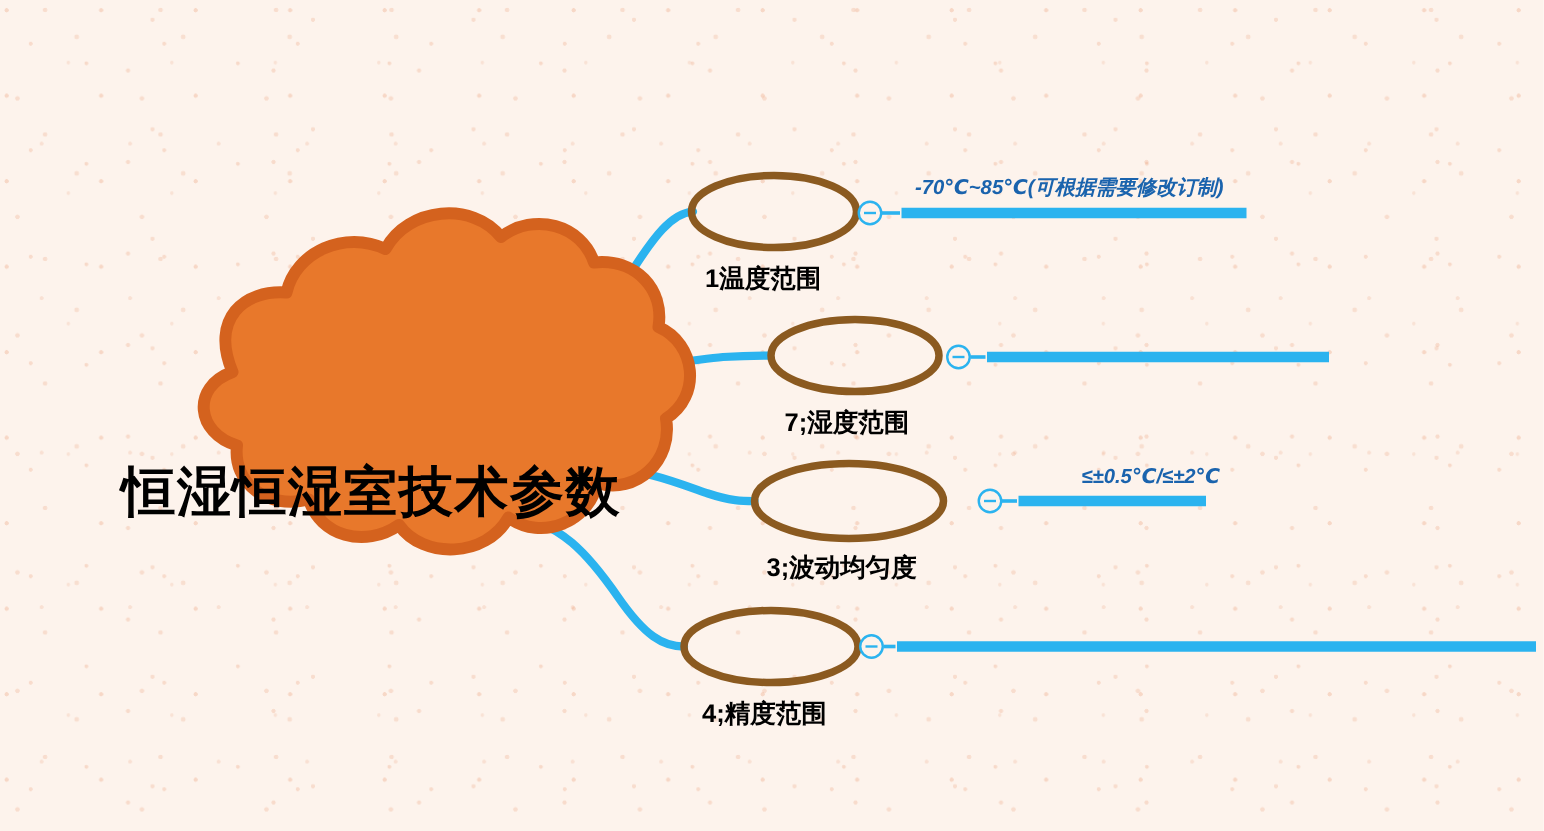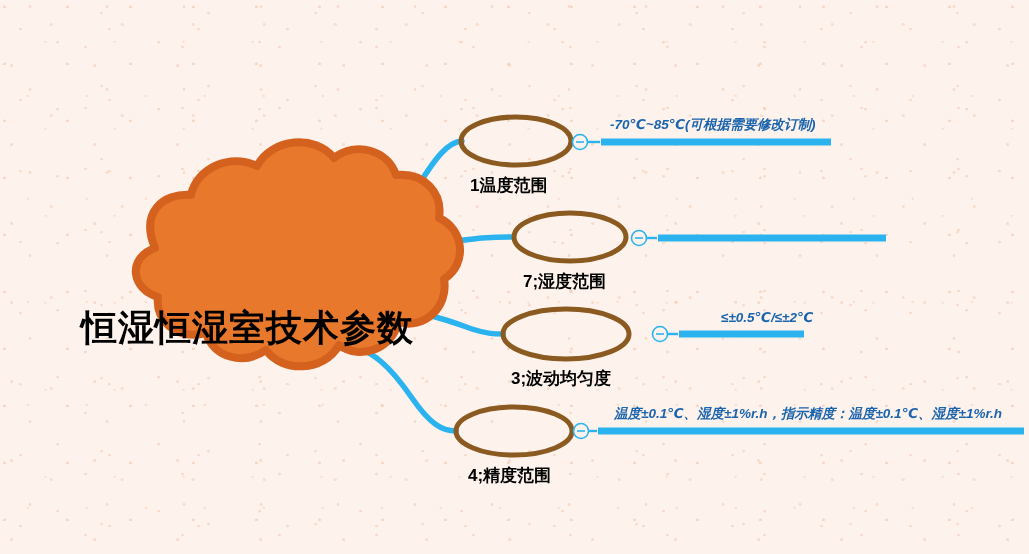--- a/index.html
+++ b/index.html
@@ -142,15 +142,14 @@
 
   <div class="node-label branch-text" style="left:511px; top:326px;text-align:right;">3;波动均匀度</div>
 
   <div class="node-label branch-text" style="left:468px; top:423px;text-align:right;">4;精度范围</div>
 
   <div class="leaf-text" style="left:610px; top:118px;">-70℃~85℃(可根据需要修改订制)</div>
 
 
   <div class="leaf-text" style="left:704px; top:311px;margin-left:17px;">≤±0.5℃/≤±2℃</div>
 
-  <div class="leaf-text" style="left:614px; top:407px;">温度±0.1℃、湿度±1%r.h，指示精度：温度±0.1℃、湿度±1%r.h</div>
 
 </div>
 
 </body></html>

